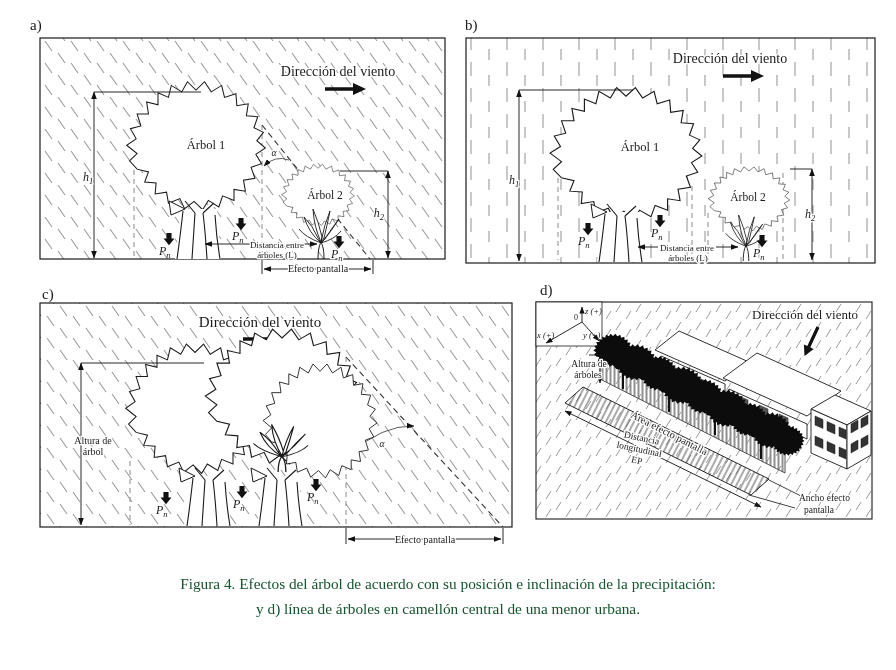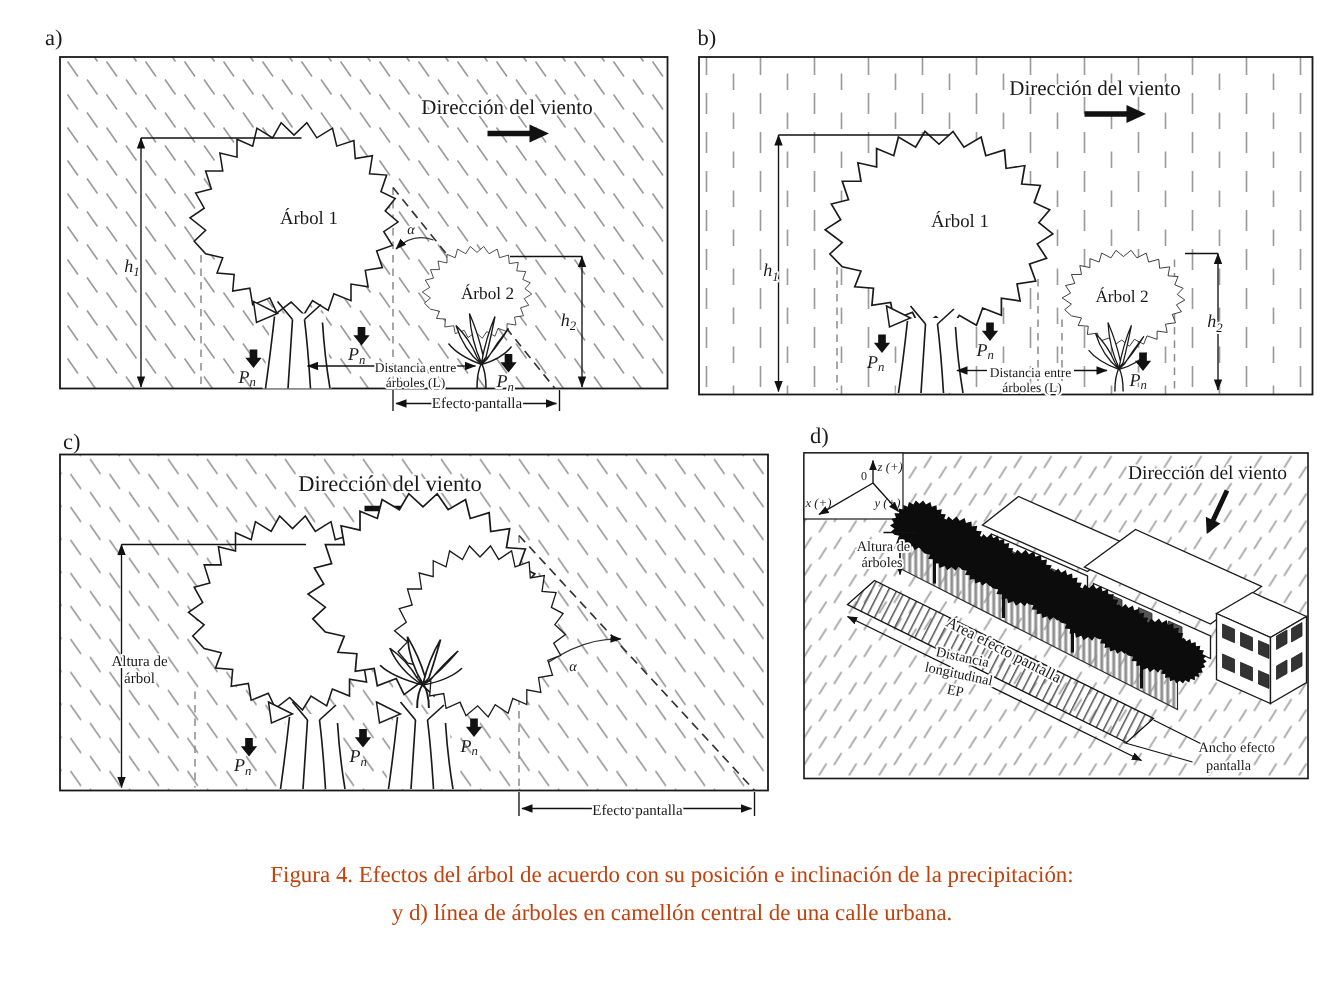--- a/index.html
+++ b/index.html
@@ -8,21 +8,21 @@
   .panel{position:absolute;}
   svg text{fill:#1a1a1a;font-family:"Liberation Serif","DejaVu Serif",serif;}
   .it{font-style:italic;}
   .halo{paint-order:stroke;stroke:#fff;stroke-width:2.6px;stroke-linejoin:round;}
   .dim{stroke:#111;stroke-width:0.9;fill:none;}
   .dashg{stroke:#8a8a8a;stroke-width:1;stroke-dasharray:5,4;fill:none;}
   .dashk{stroke:#333;stroke-width:1.1;stroke-dasharray:6,4;fill:none;}
   .cw{fill:#fff;stroke:#1a1a1a;stroke-width:1.1;}
   .cb{fill:#0c0c0c;stroke:none;}
   .caption{position:absolute;left:0;top:564px;width:896px;text-align:center;
-           font-size:15.3px;line-height:24.6px;color:#c2410c;padding-top:8px;}
+           font-size:15.3px;line-height:24.6px;color:#14532d;padding-top:8px;}
 </style>
 </head>
 <body>
 
 <div class="page">
 
 <svg width="0" height="0" style="position:absolute" aria-hidden="true">
   <defs>
     <path id="crown" d="M-70,14 L-62,6 L-73,-3 L-63,-10 L-69,-21 L-58,-24 L-62,-37 L-50,-37 L-52,-50 L-40,-47 L-40,-60 L-29,-55 L-26,-68 L-15,-61 L-9,-72 L0,-63 L9,-72 L16,-61 L27,-68 L30,-55 L42,-59 L43,-46 L55,-48 L53,-35 L65,-34 L61,-22 L71,-17 L64,-8 L73,0 L63,7 L69,17 L58,21 L62,33 L50,35 L52,47 L40,45 L40,57 L28,52 L24,64 L13,57 L7,67 L-2,58 L-12,66 L-17,55 L-29,60 L-31,48 L-43,50 L-42,38 L-54,37 L-50,26 L-62,23 Z"></path>
     <g id="trunk">
@@ -267,16 +267,16 @@
     <text x="0" y="0" text-anchor="middle" font-size="9.5" class="halo">Distancia</text>
     <text x="0" y="11.5" text-anchor="middle" font-size="9.5" class="halo">longitudinal</text>
     <text x="0" y="23" text-anchor="middle" font-size="9.5" class="halo">EP</text>
   </g>
   <text x="266" y="218" font-size="9.5" class="halo">Ancho efecto</text>
   <text x="271" y="230" font-size="9.5" class="halo">pantalla</text>
 </svg>
 
 <div class="caption">
   <div>Figura 4. Efectos del árbol de acuerdo con su posición e inclinación de la precipitación:</div>
-  <div>y d) línea de árboles en camellón central de una calle urbana.</div>
+  <div>y d) línea de árboles en camellón central de una menor urbana.</div>
 </div>
 
 </div>
 
 </body></html>

